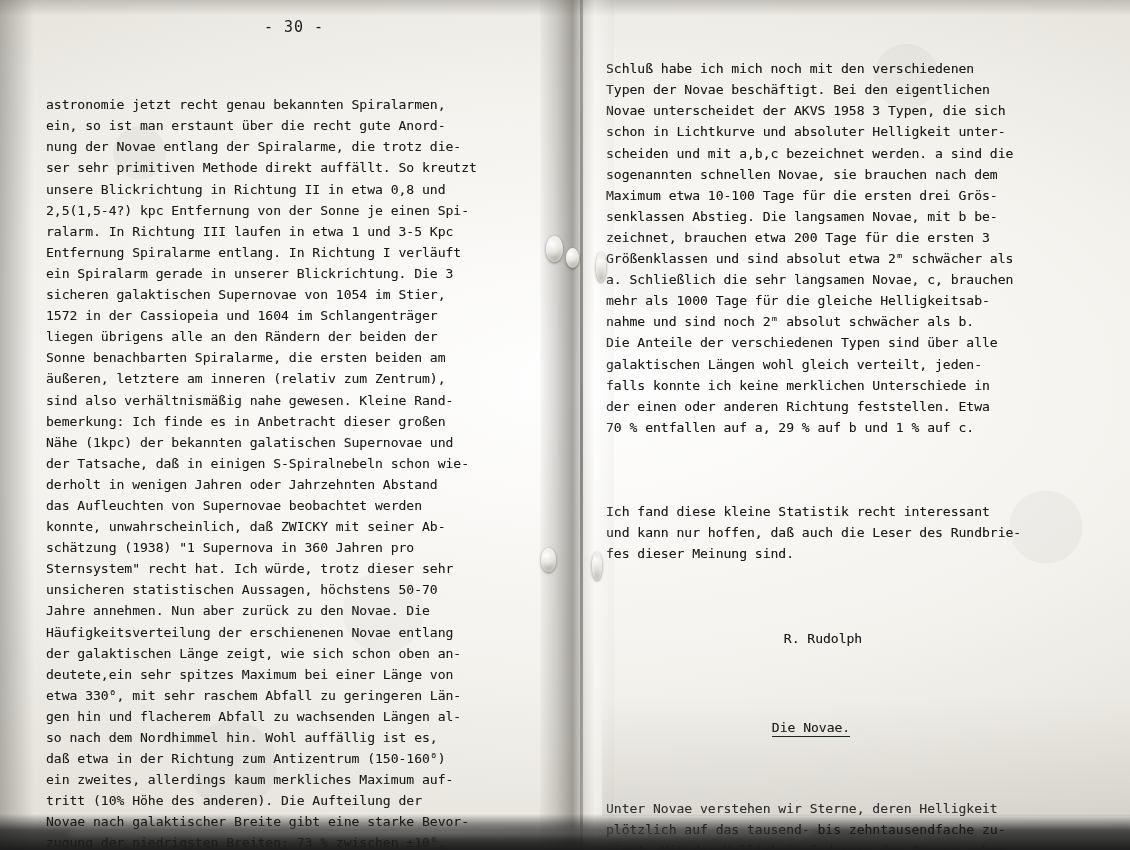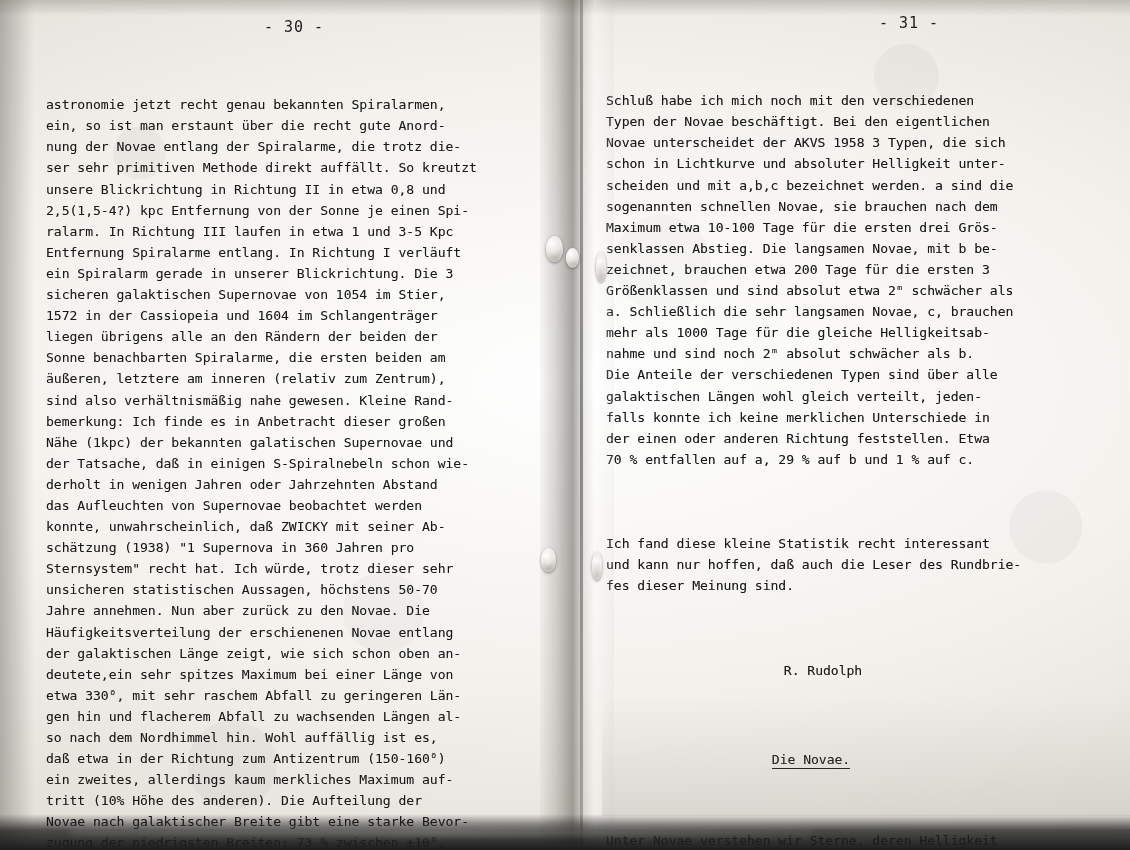--- a/index.html
+++ b/index.html
@@ -230,21 +230,20 @@
 90 % zwischen ±25⁰. Den Breitenrekord hält die Nova
 von 1877 im Bootes mit +70⁰. Trägt man diese Anzahlen
 etwa von 5 zu 5 Grad auf, so erhält man in der Form
 genau die gleiche Verteilung entlang der galaktischen
 Breite, wie sie die allgemeinen Sterne bis zur 18.
 Größe (Sternzahlen pro Quadratgrad) aufweisen. Zum</p>
     </div>
   </div>
 
   <div class="page right">
-    <div class="folio">- 31 -</div>
     <div class="body-text">
       <p class="para">Schluß habe ich mich noch mit den verschiedenen
 Typen der Novae beschäftigt. Bei den eigentlichen
 Novae unterscheidet der AKVS 1958 3 Typen, die sich
 schon in Lichtkurve und absoluter Helligkeit unter-
 scheiden und mit a,b,c bezeichnet werden. a sind die
 sogenannten schnellen Novae, sie brauchen nach dem
 Maximum etwa 10-100 Tage für die ersten drei Grös-
 senklassen Abstieg. Die langsamen Novae, mit b be-
 zeichnet, brauchen etwa 200 Tage für die ersten 3

